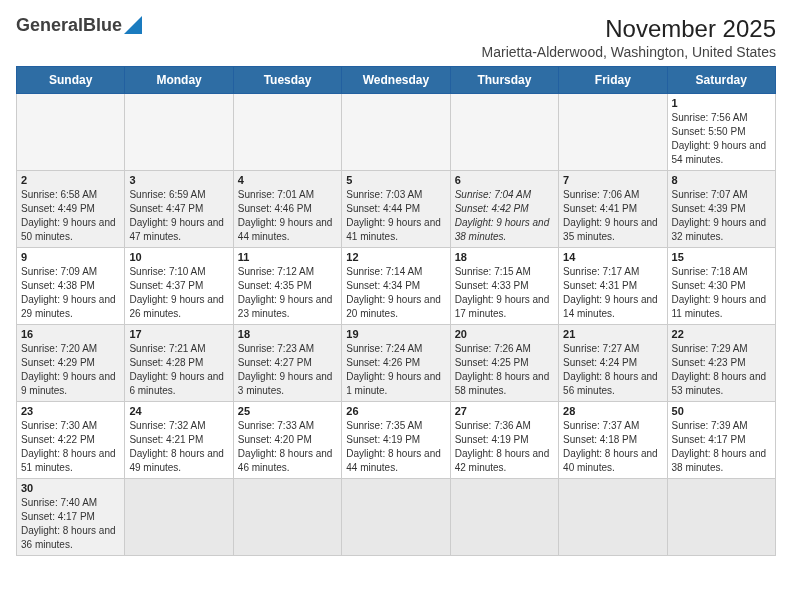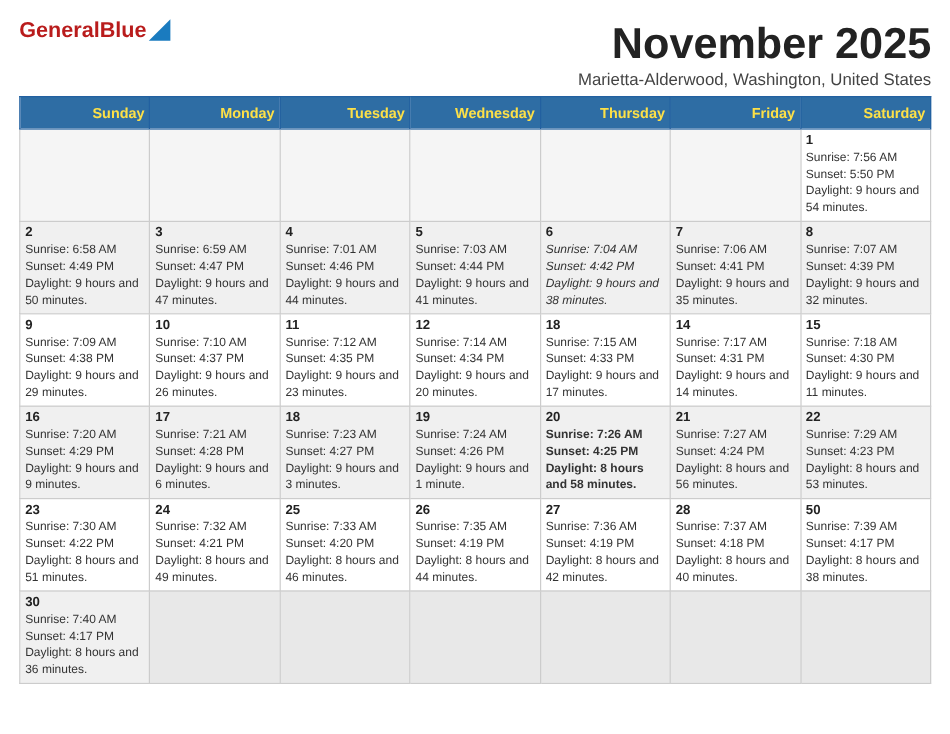--- a/index.html
+++ b/index.html
@@ -17,61 +17,61 @@
       margin-bottom: 6px;
     }
     .logo-area {
       display: flex;
       flex-direction: column;
       align-items: flex-start;
     }
     .logo-text {
       font-size: 18px;
       font-weight: bold;
-      color: #b91c1c;
+      color: #404040;
       line-height: 1;
     }
     .logo-triangle {
       width: 0; height: 0;
       border-left: 18px solid transparent;
       border-right: 0px solid transparent;
       border-bottom: 18px solid #1a7bbf;
       display: inline-block;
       margin-left: 2px;
     }
     .logo-row {
       display: flex;
       align-items: center;
     }
     .title-area {
       text-align: right;
     }
     .main-title {
-      font-size: 36px;
-      font-weight: bold;
+      font-size: 24px;
+      font-weight: normal;
       color: #222;
       line-height: 1.1;
     }
     .subtitle {
       font-size: 14px;
       color: #444;
       margin-top: 2px;
     }
     .calendar {
       width: 100%;
       border-collapse: collapse;
       border: 1px solid #ccc;
     }
     .calendar th {
       background-color: #2e6da4;
-      color: #fde047;
+      color: #ffffff;
       font-size: 12px;
       font-weight: bold;
       padding: 6px 4px;
-      text-align: right;
+      text-align: center;
       border: 1px solid #2260a0;
     }
     .calendar td {
       vertical-align: top;
       border: 1px solid #ccc;
       padding: 3px 4px;
       font-size: 9.5px;
       color: #222;
       width: calc(100% / 7);
       min-height: 80px;
@@ -251,21 +251,21 @@
 Daylight: 9 hours and 3 minutes.</div>
           </td>
           <td>
             <span class="day-number">19</span>
             <div class="day-info" style="white-space: pre-line;">Sunrise: 7:24 AM
 Sunset: 4:26 PM
 Daylight: 9 hours and 1 minute.</div>
           </td>
           <td>
             <span class="day-number">20</span>
-            <div class="day-info" style="white-space: pre-line; font-weight: bold;">Sunrise: 7:26 AM
+            <div class="day-info" style="white-space: pre-line;">Sunrise: 7:26 AM
 Sunset: 4:25 PM
 Daylight: 8 hours and 58 minutes.</div>
           </td>
           <td>
             <span class="day-number">21</span>
             <div class="day-info" style="white-space: pre-line;">Sunrise: 7:27 AM
 Sunset: 4:24 PM
 Daylight: 8 hours and 56 minutes.</div>
           </td>
           <td>

